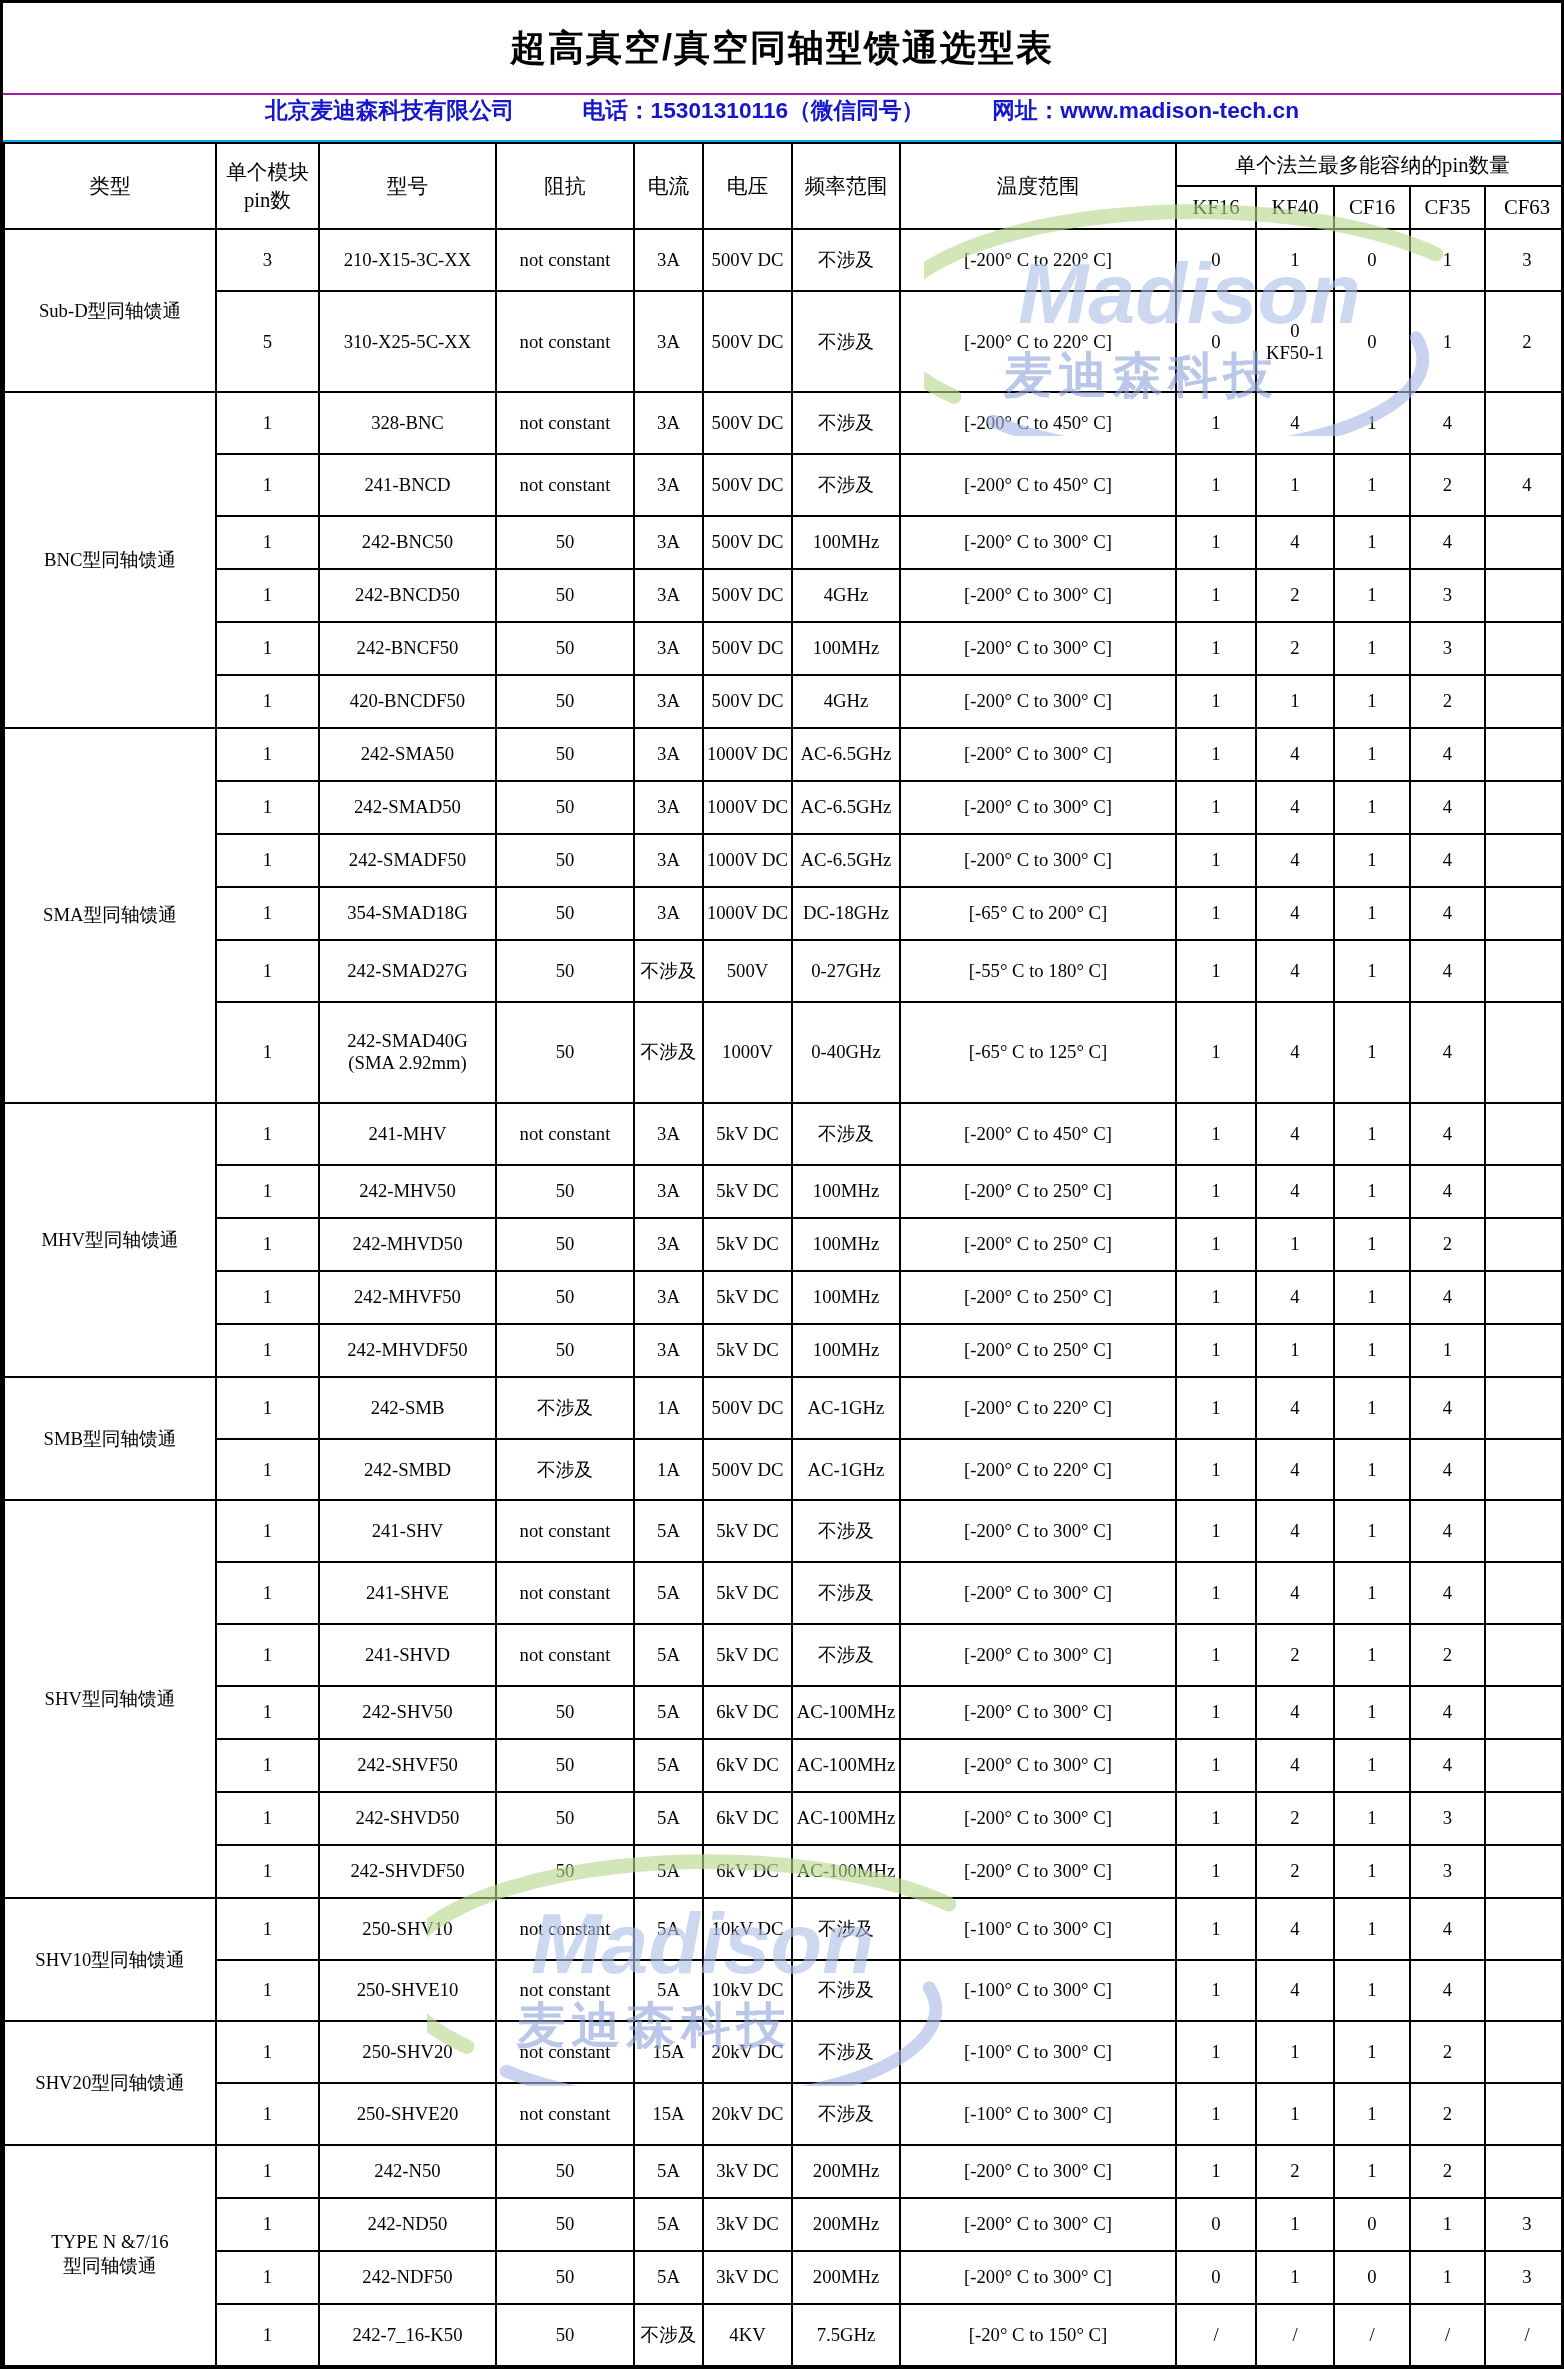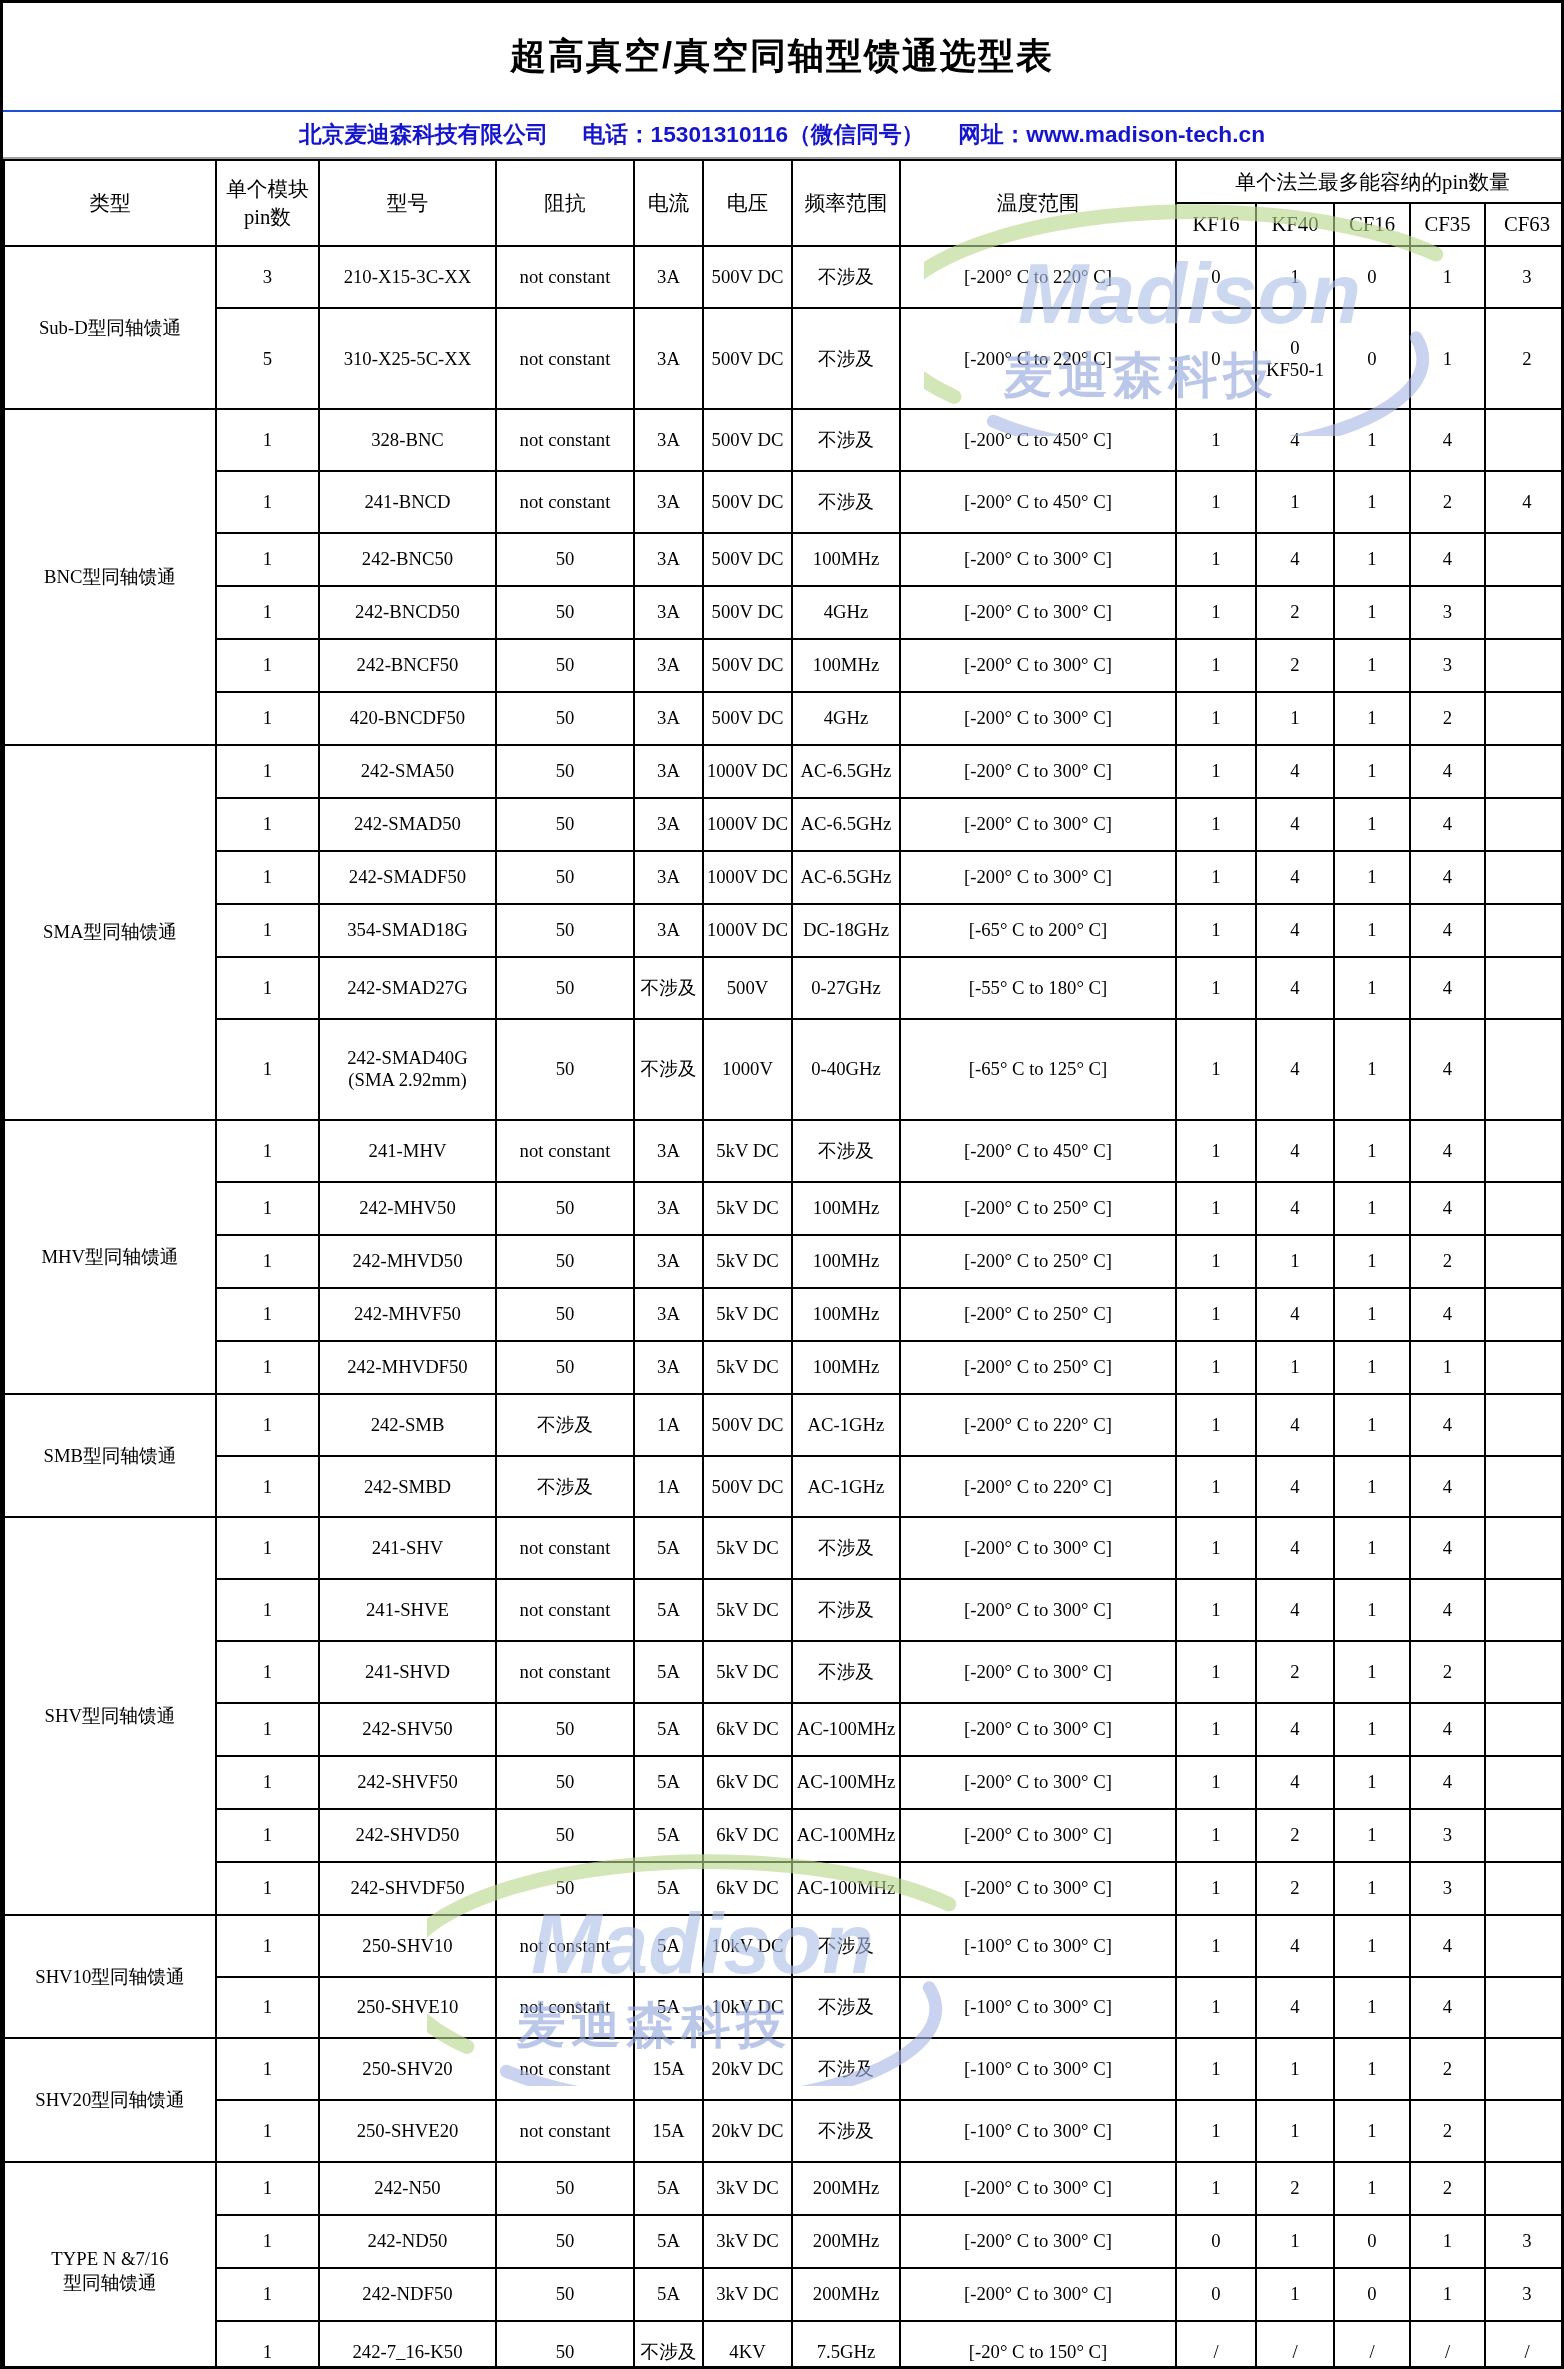--- a/index.html
+++ b/index.html
@@ -7,29 +7,29 @@
     position:relative;
     width:1564px;height:2369px;
     box-sizing:border-box;
     border:3px solid #000;
     background:#fff;
     font-family:"Liberation Serif","DejaVu Serif",serif;
     color:#000;
     overflow:hidden;
   }
   .title-row{
-    height:109px;display:flex;align-items:center;justify-content:center;
-    border-bottom:2px solid #1d4ed8;box-sizing:border-box;
+    height:92px;display:flex;align-items:center;justify-content:center;
+    border-bottom:2px solid #a21caf;box-sizing:border-box;
     font-family:"Liberation Sans","DejaVu Sans",sans-serif;
     font-weight:bold;font-size:36px;letter-spacing:2px;
   }
   .subtitle-row{
-    height:47px;display:flex;align-items:center;justify-content:center;
-    gap:34px;
-    border-bottom:2px solid #a3a3a3;box-sizing:border-box;
+    height:47px;display:flex;justify-content:center;
+    gap:68px;
+    border-bottom:2px solid #0ea5e9;box-sizing:border-box;
     font-family:"Liberation Sans","DejaVu Sans",sans-serif;
     font-weight:bold;font-size:22.7px;
     color:#1515cd;
   }
   table.spec{
     width:100%;height:2225px;
     border-collapse:collapse;table-layout:fixed;
   }
   table.spec th, table.spec td{
     border:2px solid #000;

